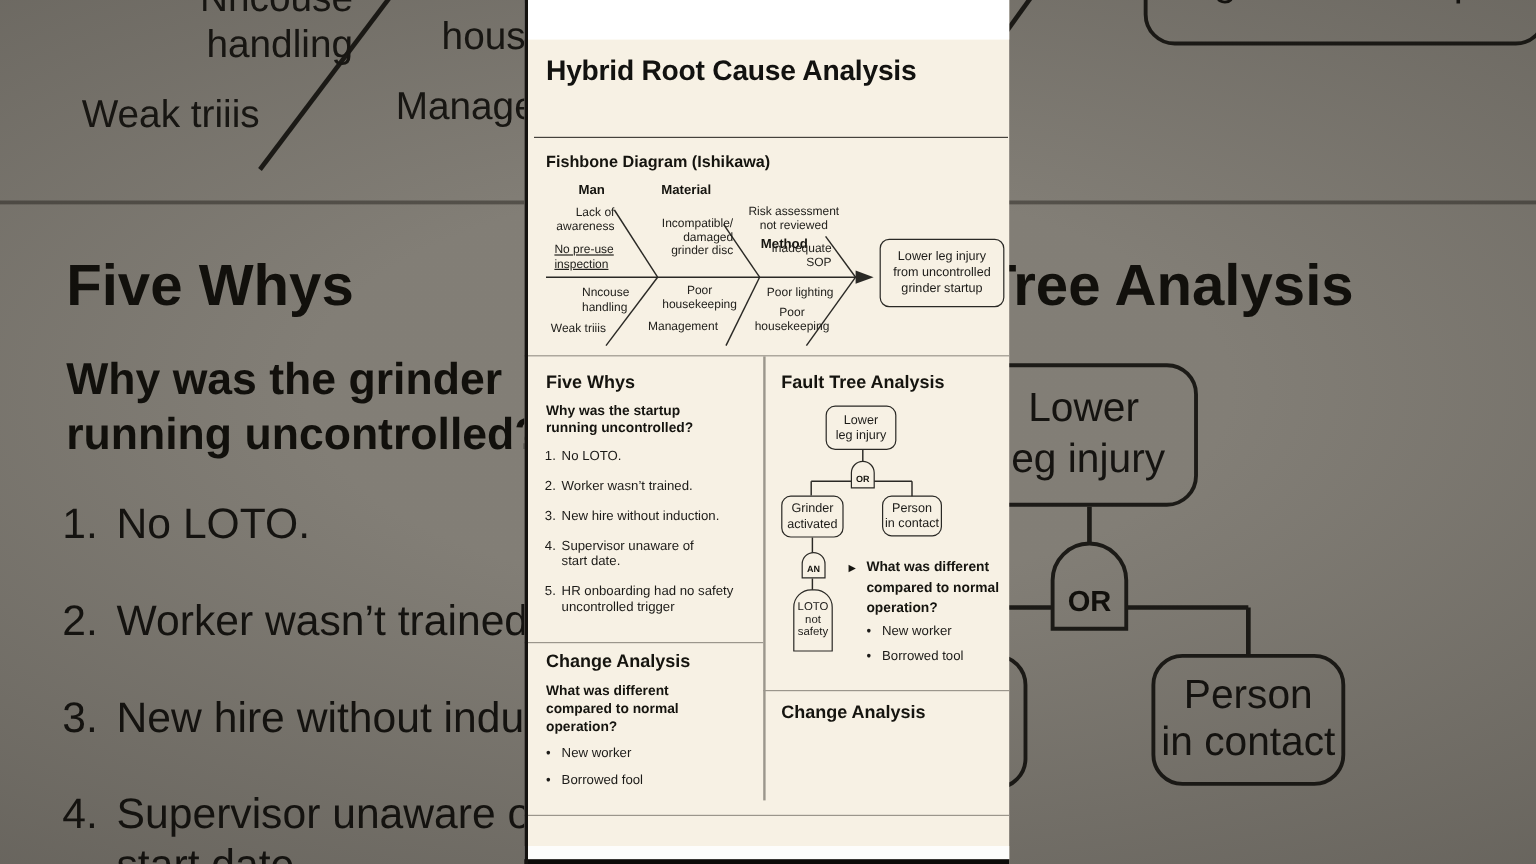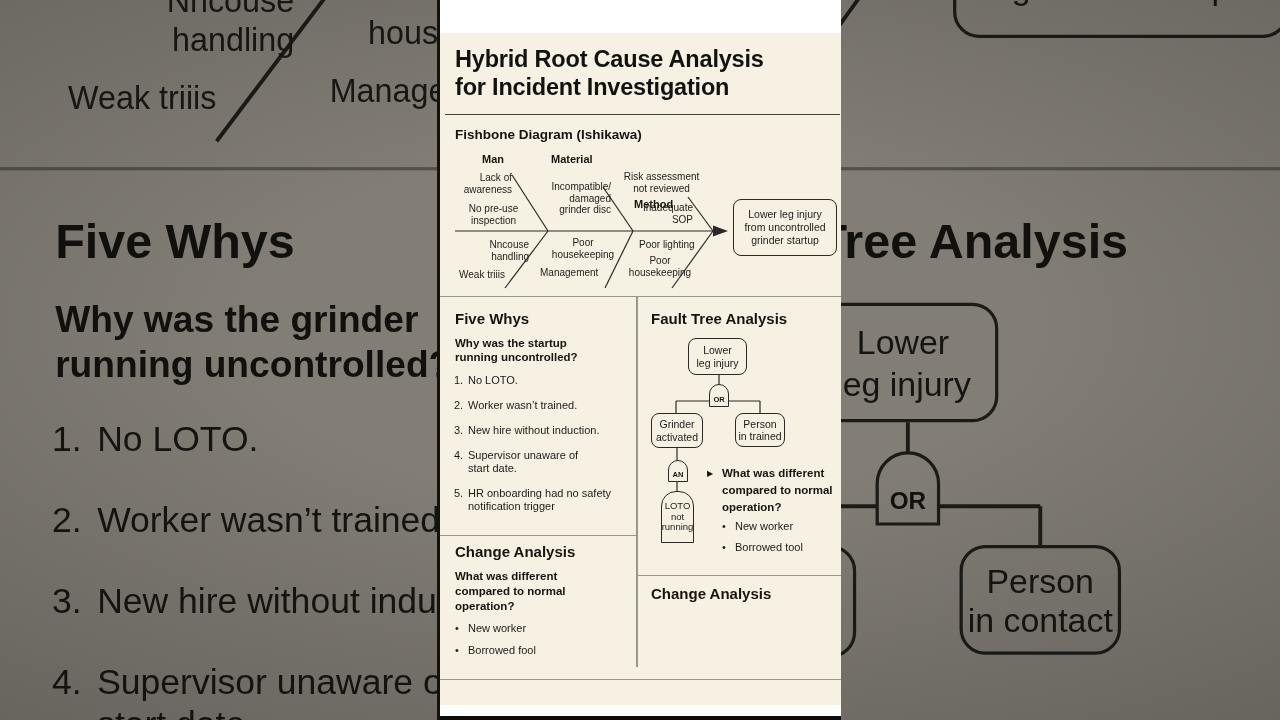--- a/index.html
+++ b/index.html
@@ -160,21 +160,20 @@
     <div class="bg-overlay"></div>
   </div>
 
   <div class="panel">
     <div class="doc" id="doc-root">
 
       <div class="strip-top abs"></div>
 
       <div class="abs doc-title">
         <span style="display:block">Hybrid Root Cause Analysis</span>
-        <span style="display:block">for Incident Investigation</span>
       </div>
       <div class="abs rule-dark" style="left:8px;top:114px;width:395px;"></div>
 
       <div class="abs sec-heading" style="left:18px;top:127px;">Fishbone Diagram (Ishikawa)</div>
 
       <svg class="abs" style="left:0;top:148px;" width="404" height="145" viewBox="0 0 404 145">
         <g stroke="#2a2925" stroke-width="1.2" fill="none">
           <line x1="18" y1="83" x2="277" y2="83"></line>
           <line x1="75" y1="27" x2="111" y2="83"></line>
           <line x1="111" y1="83" x2="68" y2="140"></line>
@@ -185,30 +184,30 @@
         </g>
         <polygon points="276,77.5 291,83 276,88.5" fill="#2a2925"></polygon>
       </svg>
 
       <div class="abs fb-cat" style="left:45px;top:153px;">Man</div>
       <div class="abs fb-cat" style="left:114px;top:153px;">Material</div>
       <div class="abs fb-cat" style="left:197px;top:153px;margin-top:45px;">Method</div>
 
       <div class="abs fb-label pre" style="left:15px;top:172px;width:60px;text-align:right;">Lack of
 awareness</div>
-      <div class="abs fb-label pre" style="left:25px;top:203px;width:63px;text-align:center;">No pre-use
+      <div class="abs fb-label pre" style="left:25px;top:203px;width:63px;text-align:left;text-decoration:underline;">No pre-use
 inspection</div>
       <div class="abs fb-label pre" style="left:94px;top:181px;width:80px;text-align:right;">Incompatible/
 damaged
 grinder disc</div>
       <div class="abs fb-label pre" style="left:182px;top:171px;width:85px;text-align:center;">Risk assessment
 not reviewed</div>
       <div class="abs fb-label pre" style="left:196px;top:202px;width:60px;text-align:right;">Inadequate
 SOP</div>
-      <div class="abs fb-label pre" style="left:48px;top:239px;width:44px;text-align:right;">Nncouse
+      <div class="abs fb-label pre" style="left:48px;top:239px;width:44px;text-align:left;">Nncouse
 handling</div>
       <div class="abs fb-label" style="left:22px;top:269px;width:56px;">Weak triiis</div>
       <div class="abs fb-label pre" style="left:114px;top:237px;width:64px;text-align:center;">Poor
 housekeeping</div>
       <div class="abs fb-label" style="left:103px;top:267px;width:64px;">Management</div>
       <div class="abs fb-label" style="left:202px;top:239px;width:62px;">Poor lighting</div>
       <div class="abs fb-label pre" style="left:187px;top:255px;width:72px;text-align:center;">Poor
 housekeeping</div>
 
       <div class="abs effect-box pre">Lower leg injury
@@ -235,21 +234,21 @@
           <span class="pre">New hire without induction.</span>
         </div>
         <div class="fw-item">
           <span class="fw-num">4.</span>
           <span class="pre">Supervisor unaware of
 start date.</span>
         </div>
         <div class="fw-item">
           <span class="fw-num">5.</span>
           <span class="pre">HR onboarding had no safety
-notification trigger</span>
+uncontrolled trigger</span>
         </div>
       </div>
 
       <div class="abs rule" style="left:0;top:535px;width:199px;"></div>
       <div class="abs big-heading" style="left:18px;top:543px;">Change Analysis</div>
       <div class="abs fw-question pre" style="left:18px;top:569px;width:150px;line-height:15px;">What was different
 compared to normal
 operation?</div>
       <div class="abs" style="left:18px;top:622px;width:170px;">
         <div class="bullet-row">
@@ -274,25 +273,25 @@
           <line x1="41" y1="152" x2="41" y2="162"></line>
         </g>
       </svg>
 
       <div class="abs ft-box pre" style="left:251px;top:338px;width:59px;height:37px;">Lower
 leg injury</div>
       <div class="abs gate gate-or">OR</div>
       <div class="abs ft-box pre" style="left:214px;top:413px;width:52px;height:35px;">Grinder
 activated</div>
       <div class="abs ft-box pre" style="left:298px;top:413px;width:50px;height:34px;">Person
-in trained</div>
+in contact</div>
       <div class="abs gate gate-and">AN</div>
       <div class="abs basic-event pre">LOTO
 not
-running</div>
+safety</div>
 
       <div class="abs note-marker">▶</div>
       <div class="abs note-question pre">What was different
 compared to normal
 operation?</div>
       <div class="abs" style="left:285px;top:520px;width:115px;">
         <div class="bullet-row" style="margin-bottom:8px;">
           <span class="bullet-dot">•</span>
           <span>New worker</span>
         </div>

